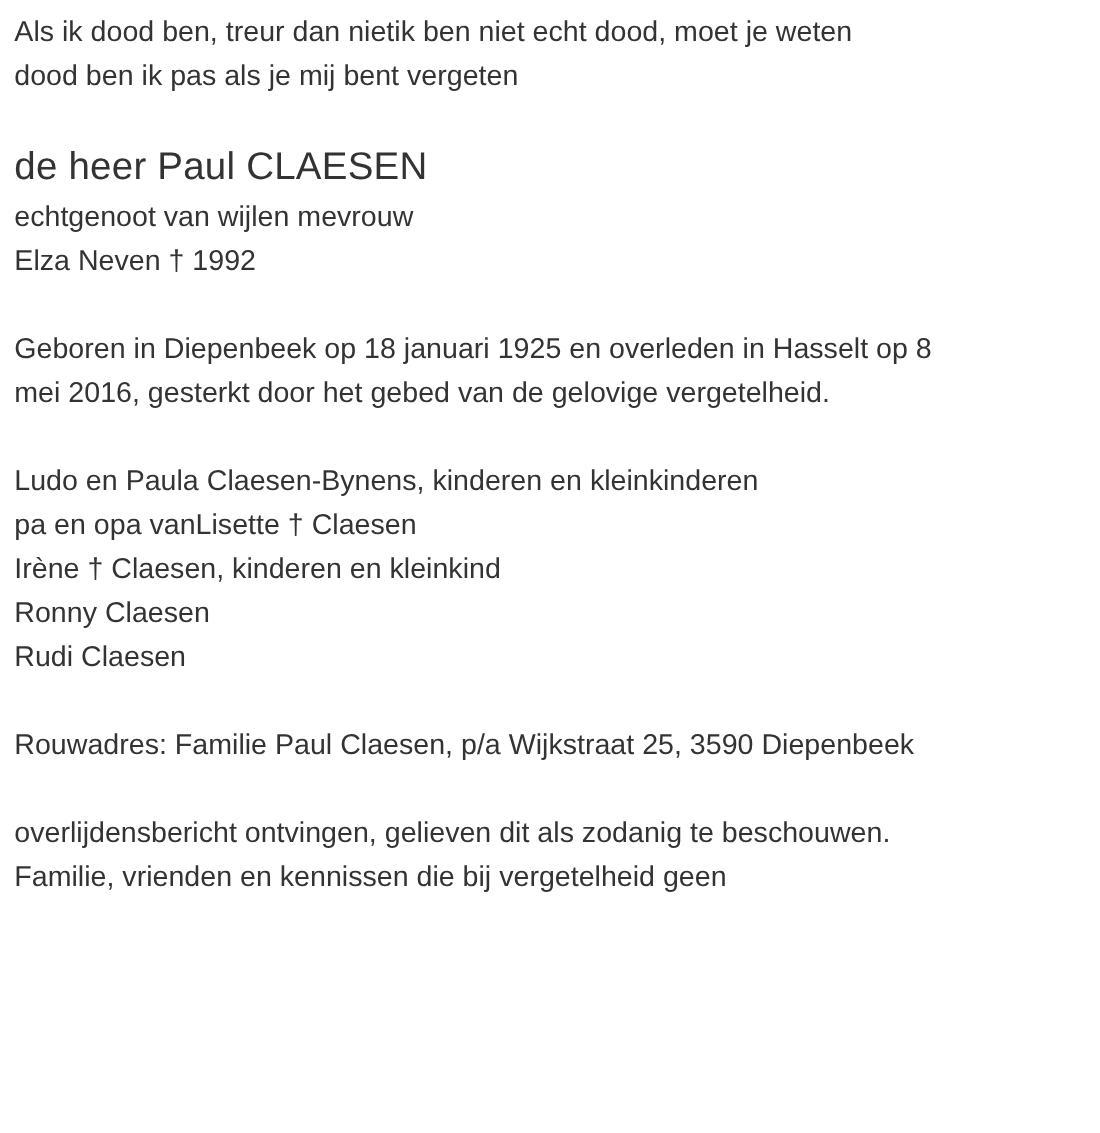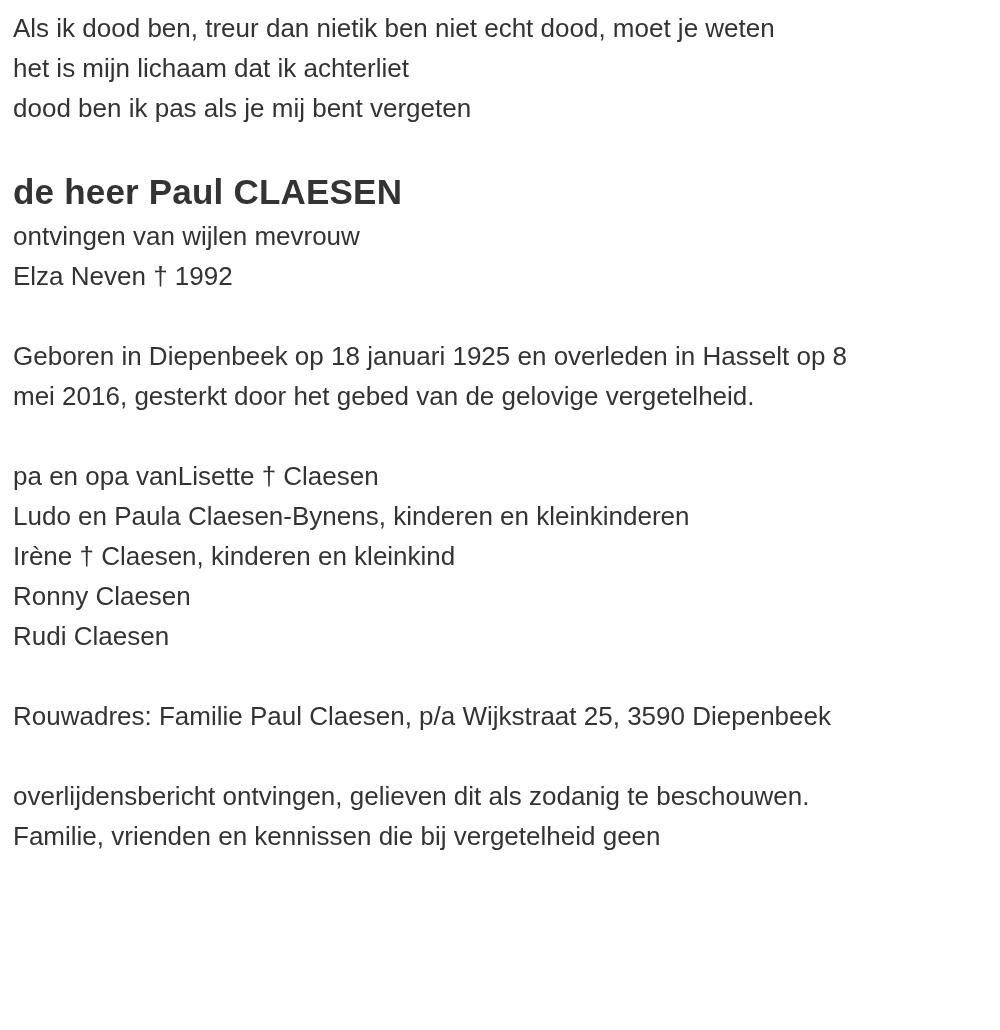--- a/index.html
+++ b/index.html
@@ -16,55 +16,54 @@
     font-family: "Liberation Sans", sans-serif;
     font-size: 26px;
     line-height: 40px;
     overflow: hidden;
   }
   .block {
     margin: 0 0 40px 0;
   }
   .title {
     font-size: 35px;
-    font-weight: 700;
+    font-weight: 400;
     line-height: 48px;
     margin: 0;
     letter-spacing: 0.2px;
   }
   .line {
     white-space: nowrap;
   }
 </style>
 </head>
 <body>
 
 <div class="doc">
 
   <div class="block">
       <div class="line">Als ik dood ben, treur dan nietik ben niet echt dood, moet je weten</div>
-      <div class="line">het is mijn lichaam dat ik achterliet</div>
       <div class="line">dood ben ik pas als je mij bent vergeten</div>
     </div>
 
   <h1 class="title">de heer Paul CLAESEN</h1>
 
   <div class="block">
-      <div class="line">ontvingen van wijlen mevrouw</div>
+      <div class="line">echtgenoot van wijlen mevrouw</div>
       <div class="line">Elza Neven † 1992</div>
     </div>
 
   <div class="block">
       <div class="line">Geboren in Diepenbeek op 18 januari 1925 en overleden in Hasselt op 8</div>
       <div class="line">mei 2016, gesterkt door het gebed van de gelovige vergetelheid.</div>
     </div>
 
   <div class="block">
+      <div class="line">Ludo en Paula Claesen-Bynens, kinderen en kleinkinderen</div>
       <div class="line">pa en opa vanLisette † Claesen</div>
-      <div class="line">Ludo en Paula Claesen-Bynens, kinderen en kleinkinderen</div>
       <div class="line">Irène † Claesen, kinderen en kleinkind</div>
       <div class="line">Ronny Claesen</div>
       <div class="line">Rudi Claesen</div>
     </div>
 
   <div class="block">
     </div>
 
   <div class="block">
     <div class="line">Rouwadres: Familie Paul Claesen, p/a Wijkstraat 25, 3590 Diepenbeek</div>

